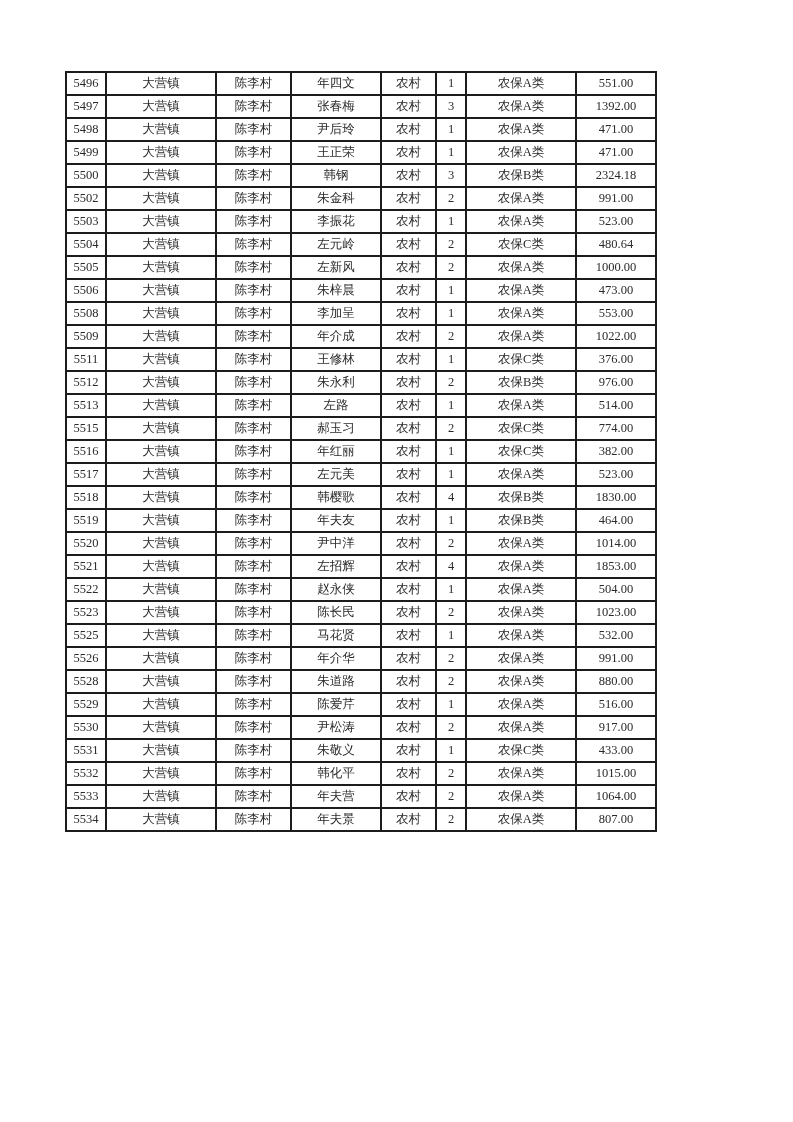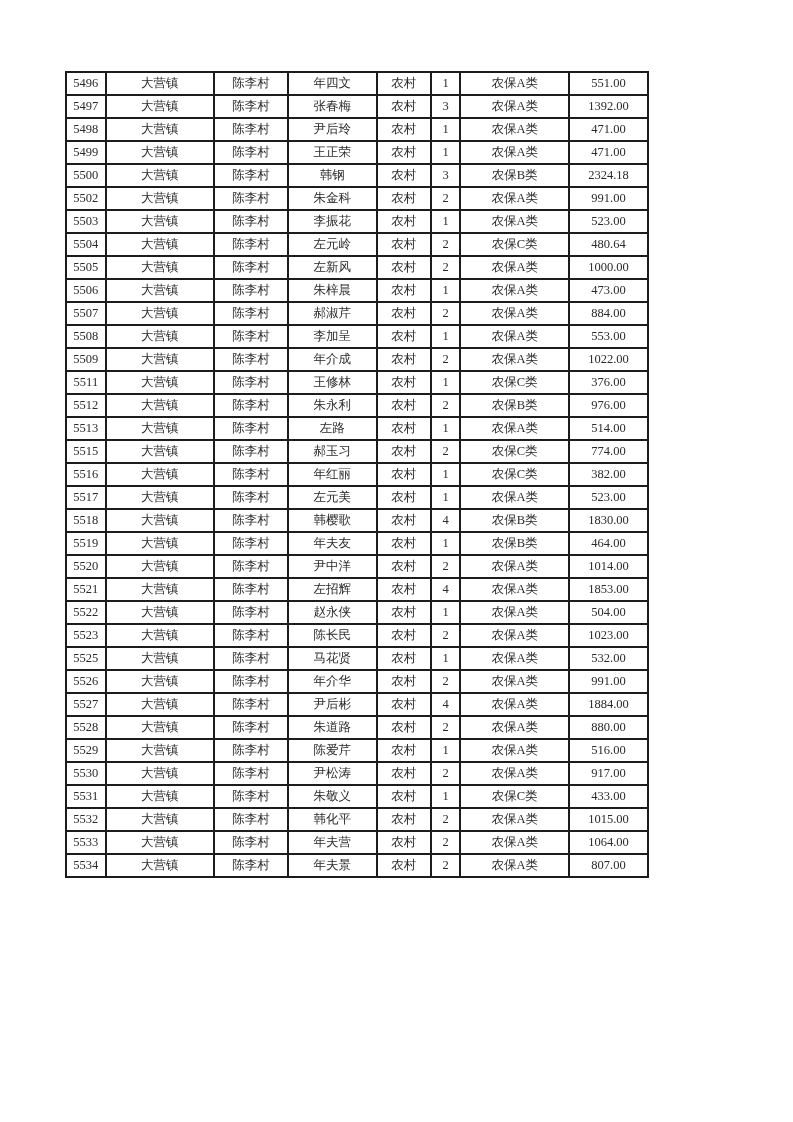--- a/index.html
+++ b/index.html
@@ -11,21 +11,21 @@
     width: 793px;
     height: 1122px;
     position: relative;
     font-family: "Liberation Serif", "DejaVu Serif", serif;
     color: #222222;
     overflow: hidden;
   }
   .page {
     position: absolute;
     left: 0; top: 0;
-    width: 649px; height: 1122px;
+    width: 793px; height: 1122px;
     background: #ffffff;
   }
   table.data-table {
     position: absolute;
     left: 65px;
     top: 71px;
     border-collapse: collapse;
     table-layout: fixed;
     background: #ffffff;
   }
@@ -160,30 +160,20 @@
           <td>5506</td>
           <td>大营镇</td>
           <td>陈李村</td>
           <td>朱梓晨</td>
           <td>农村</td>
           <td>1</td>
           <td>农保A类</td>
           <td>473.00</td>
         </tr>
         <tr>
-          <td>5507</td>
-          <td>大营镇</td>
-          <td>陈李村</td>
-          <td>郝淑芹</td>
-          <td>农村</td>
-          <td>2</td>
-          <td>农保A类</td>
-          <td>884.00</td>
-        </tr>
-        <tr>
           <td>5508</td>
           <td>大营镇</td>
           <td>陈李村</td>
           <td>李加呈</td>
           <td>农村</td>
           <td>1</td>
           <td>农保A类</td>
           <td>553.00</td>
         </tr>
         <tr>
@@ -328,30 +318,20 @@
         </tr>
         <tr>
           <td>5526</td>
           <td>大营镇</td>
           <td>陈李村</td>
           <td>年介华</td>
           <td>农村</td>
           <td>2</td>
           <td>农保A类</td>
           <td>991.00</td>
-        </tr>
-        <tr>
-          <td>5527</td>
-          <td>大营镇</td>
-          <td>陈李村</td>
-          <td>尹后彬</td>
-          <td>农村</td>
-          <td>4</td>
-          <td>农保A类</td>
-          <td>1884.00</td>
         </tr>
         <tr>
           <td>5528</td>
           <td>大营镇</td>
           <td>陈李村</td>
           <td>朱道路</td>
           <td>农村</td>
           <td>2</td>
           <td>农保A类</td>
           <td>880.00</td>

